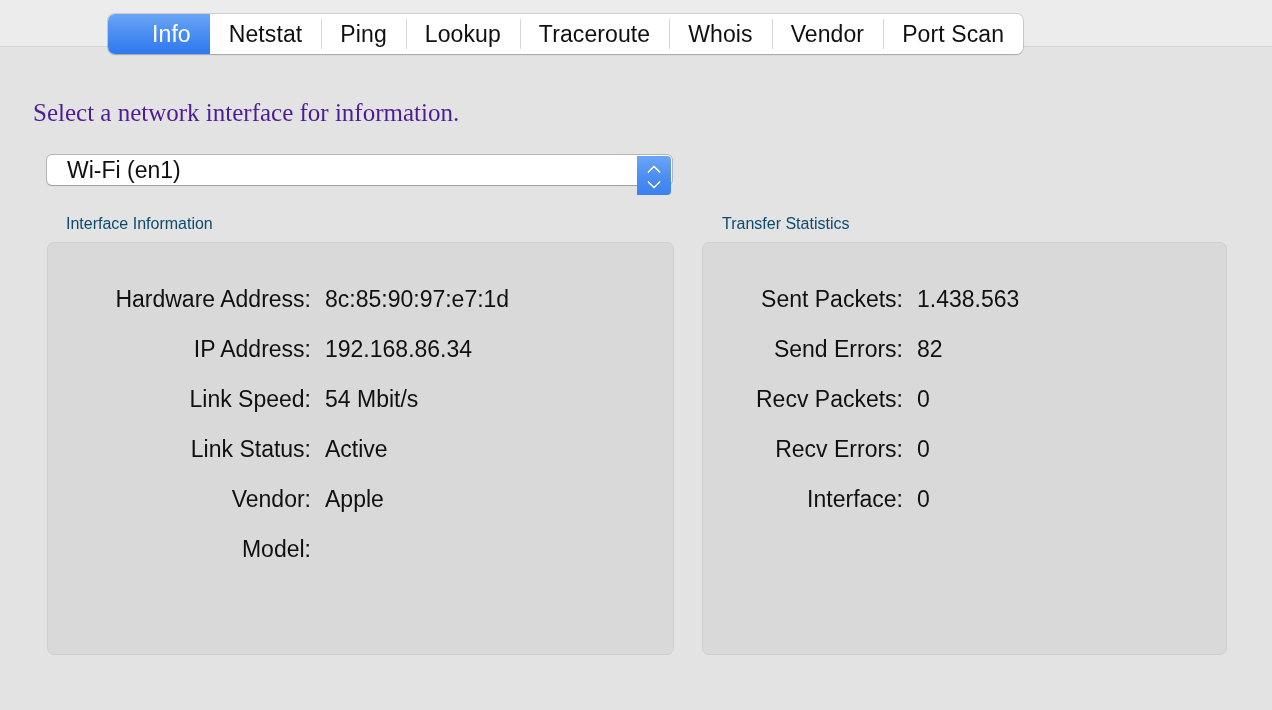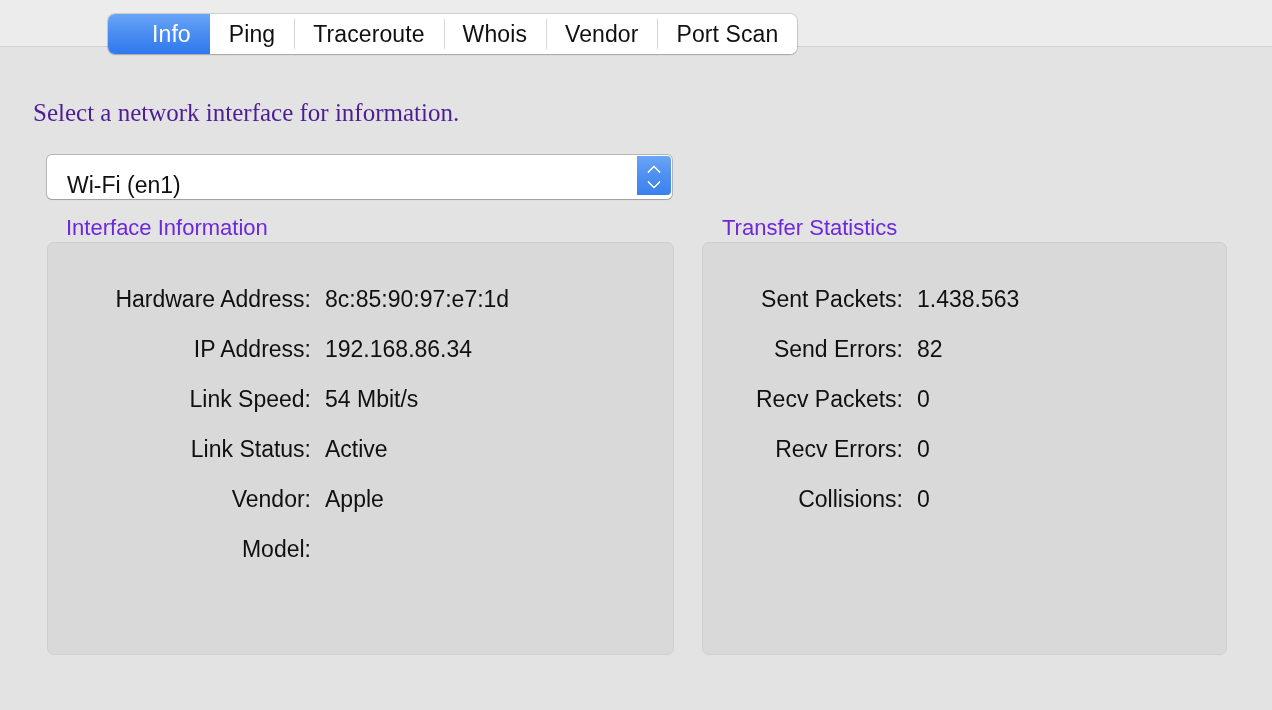--- a/index.html
+++ b/index.html
@@ -102,26 +102,26 @@
     color: #4c1d95;
     font-family: Liberation Serif, serif;
   }
 
   
   .popup {
     position: absolute;
     left: 47px;
     top: 155px;
     width: 625px;
-    height: 44px;
+    height: 30px;
     background: #ffffff;
     border-radius: 5px;
     box-shadow: 0 0 0 1px rgba(0,0,0,0.20), 0 1px 1px rgba(0,0,0,0.12);
     display: flex;
-    align-items: flex-end;
+    align-items: center;
     cursor: default;
   }
 
   .popup-value {
     padding-left: 20px;
     font-size: 23px;
     color: #101010;
     flex: 1;
     overflow: hidden;
     white-space: nowrap;
@@ -160,22 +160,22 @@
     transform: rotate(45deg);
   }
   .chev.down::before {
     transform: rotate(-135deg);
     top: -1px;
   }
 
   
   .group-title {
     position: absolute;
-    font-size: 22px;
-    color: #6d28d9;
+    font-size: 16px;
+    color: #0c4a6e;
   }
 
   .groupbox {
     position: absolute;
     background: #d9d9d9;
     border: 1px solid #cfcfcf;
     border-radius: 7px;
   }
 
   .gb-left  { left: 47px;  top: 242px; width: 627px; height: 413px; }
@@ -226,21 +226,23 @@
 <body>
 
 <div id="app">
 
   <div class="titlebar-strip"></div>
   <div class="titlebar-divider"></div>
   <div class="body-bg"></div>
 
   <div class="tabbar" id="tabbar">
       <div class="tab selected">Info</div>
+      <div class="tab">Netstat</div>
       <div class="tab">Ping</div>
+      <div class="tab">Lookup</div>
       <div class="tab">Traceroute</div>
       <div class="tab">Whois</div>
       <div class="tab">Vendor</div>
       <div class="tab">Port Scan</div>
     </div>
 
   <div class="instruction">Select a network interface for information.</div>
 
   <div class="popup">
     <span class="popup-value">Wi-Fi (en1)</span>
@@ -292,18 +294,18 @@
       </div>
       <div class="row" style="top: 369px;">
         <span class="label">Recv Packets:</span>
         <span class="value">0</span>
       </div>
       <div class="row" style="top: 419px;">
         <span class="label">Recv Errors:</span>
         <span class="value">0</span>
       </div>
       <div class="row" style="top: 469px;">
-        <span class="label">Collisions:</span>
+        <span class="label">Interface:</span>
         <span class="value">0</span>
       </div>
     </div>
 
 </div>
 
 </body></html>

